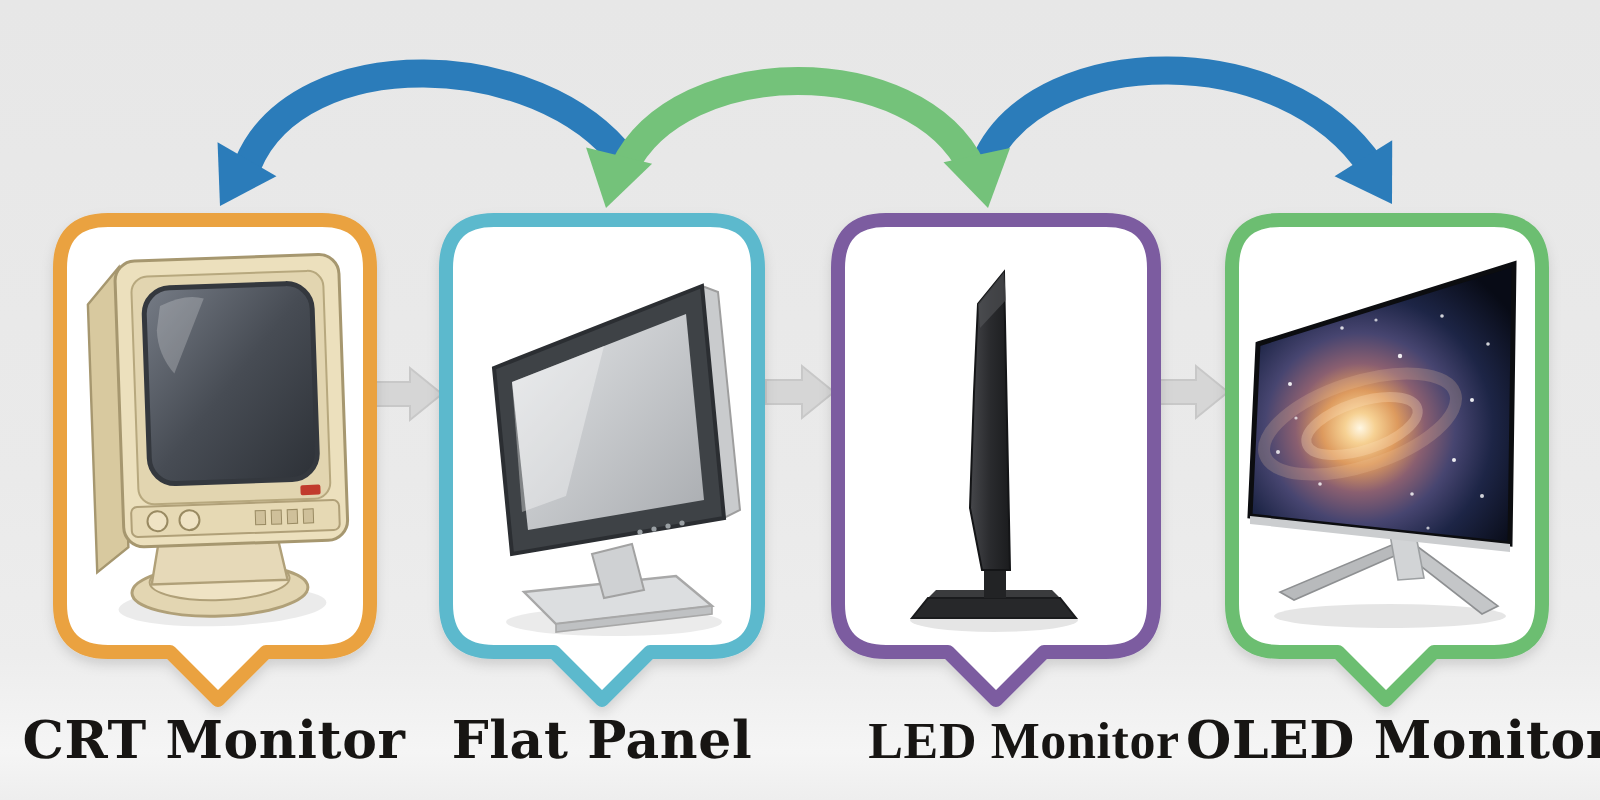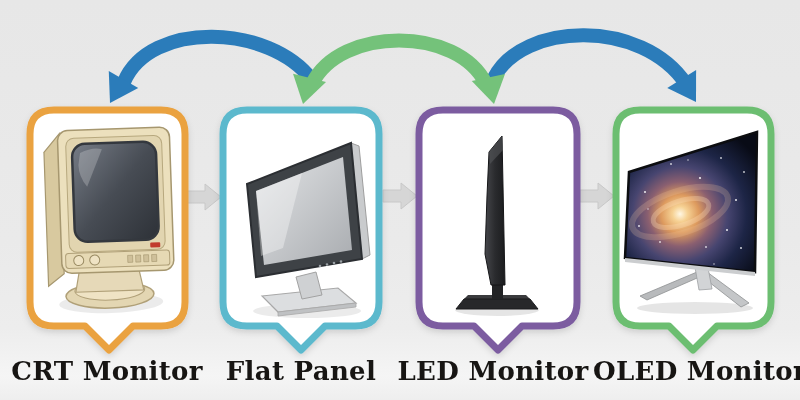--- a/index.html
+++ b/index.html
@@ -18,21 +18,21 @@
     width: 200px;
     text-align: center;
     font-size: 26px;
     font-weight: 700;
     color: #171513;
     letter-spacing: 0.3px;
     white-space: nowrap;
   }
   .lbl-1 { left: 7px; }
   .lbl-2 { left: 201px; }
-  .lbl-3 { left: 393px; }
+  .lbl-3 { left: 412px; font-family: Liberation Serif, serif; }
   .lbl-4 { left: 593px; }
   .arc { fill: none; stroke-width: 14px; stroke-linecap: round; }
   .bubble { fill: #ffffff; stroke-width: 7px; stroke-linejoin: round; }
   .connector { stroke: #c8c8c8; stroke-width: 1px; }
 </style>
 </head>
 <body>
 
 <div class="canvas">
 

